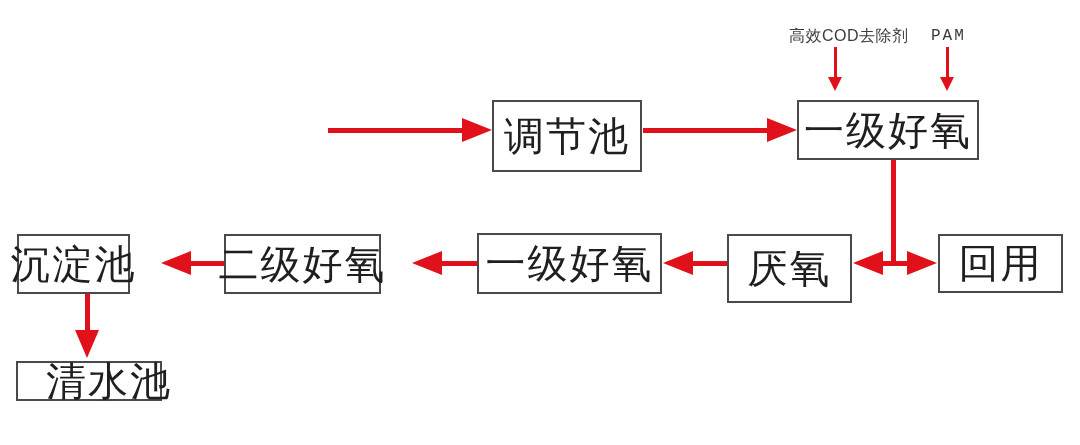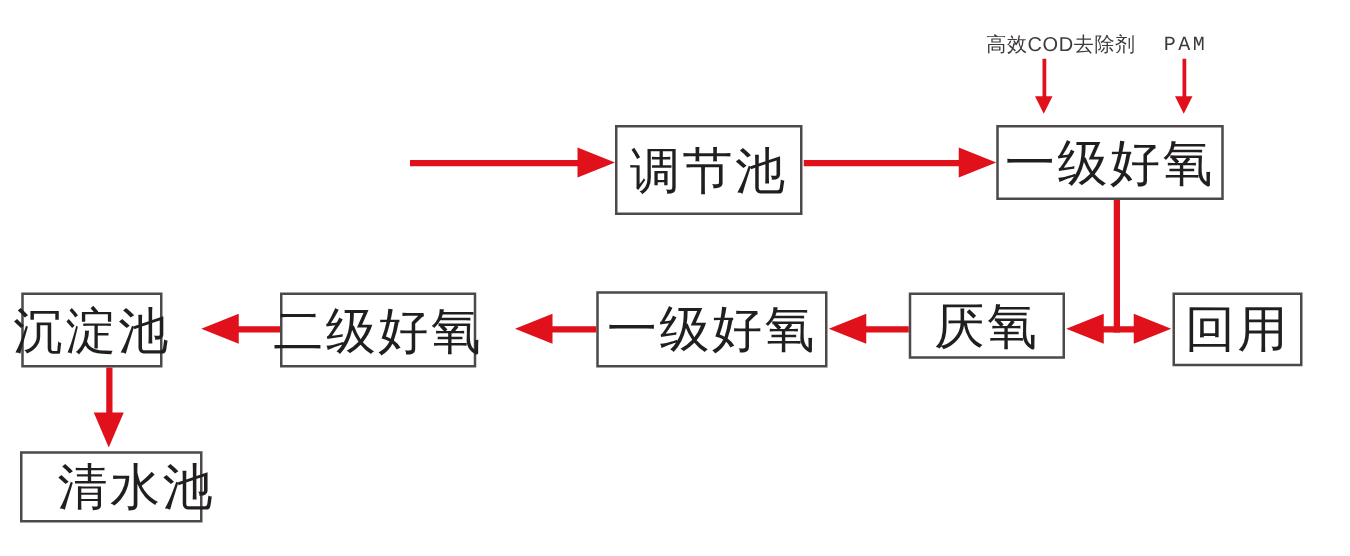--- a/index.html
+++ b/index.html
@@ -87,22 +87,22 @@
 
   <div>
     <div class="shaft-h" style="left:876px;top:261px;width:40px;"></div>
     <div class="head head-left" style="left:853px;top:251px;"></div>
     <div class="head head-right" style="left:907px;top:251px;"></div>
   </div>
 
   <div class="node" style="left:17px;top:234px;width:113px;height:60px;">沉淀池</div>
   <div class="node" style="left:224px;top:234px;width:157px;height:60px;">二级好氧</div>
   <div class="node" style="left:477px;top:233px;width:185px;height:61px;">一级好氧</div>
-  <div class="node" style="left:727px;top:234px;width:125px;height:53px;">厌氧</div>
-  <div class="node" style="left:938px;top:234px;width:104px;height:59px;">回用</div>
+  <div class="node" style="left:727px;top:234px;width:125px;height:69px;">厌氧</div>
+  <div class="node" style="left:938px;top:234px;width:125px;height:59px;">回用</div>
 
   <div>
     <div class="shaft-h" style="left:691px;top:261px;width:36px;"></div>
     <div class="head head-left" style="left:663px;top:251px;"></div>
   </div>
 
   <div>
     <div class="shaft-h" style="left:440px;top:261px;width:37px;"></div>
     <div class="head head-left" style="left:412px;top:251px;"></div>
   </div>
@@ -110,15 +110,15 @@
   <div>
     <div class="shaft-h" style="left:189px;top:261px;width:35px;"></div>
     <div class="head head-left" style="left:161px;top:251px;"></div>
   </div>
 
   <div>
     <div class="shaft-v" style="left:85px;top:294px;height:38px;"></div>
     <div class="head head-down" style="left:75px;top:330px;"></div>
   </div>
 
-  <div class="node" style="left:16px;top:361px;width:146px;height:57px;padding-left:40px;">清水池</div>
+  <div class="node" style="left:16px;top:361px;width:146px;height:40px;padding-left:40px;">清水池</div>
 
 </div>
 
 </body></html>

